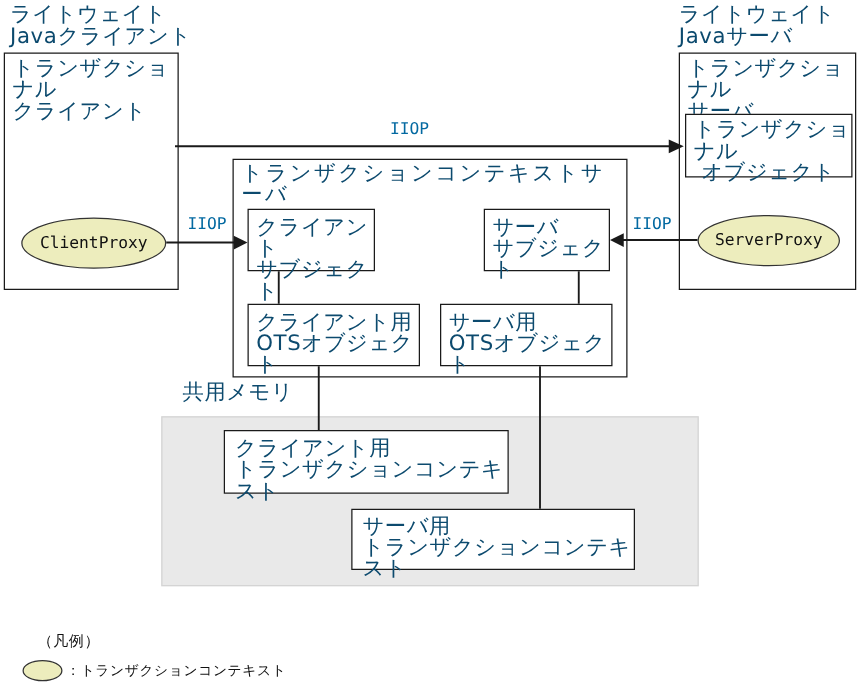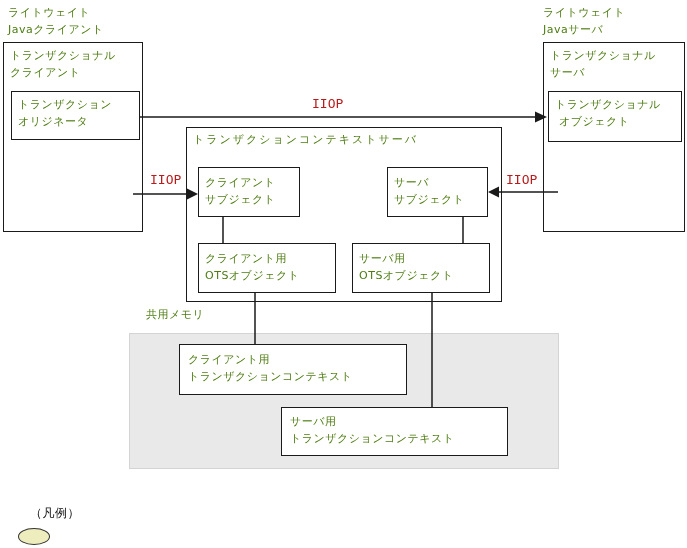--- a/index.html
+++ b/index.html
@@ -4,31 +4,31 @@
 <style>
   :root{
     --line:#1a1a1a;
     --proxy-fill:#ededbd;
     --shared-memory-fill:#e9e9e9;
   }
   html,body{margin:0;padding:0;background:#fff;}
   body{font-family:"DejaVu Sans","Liberation Sans",sans-serif;color:#111;}
   .canvas{position:relative;width:687px;height:548px;background:#fff;overflow:hidden;}
   .abs{position:absolute;}
-  .txt{font-size:11px;line-height:17px;letter-spacing:0.5px;white-space:pre-wrap;color:#4d7c0f;}
+  .txt{font-size:17px;line-height:17px;letter-spacing:0.5px;white-space:pre-wrap;color:#0c4a6e;}
   .box{position:absolute;background:#fff;border:1.5px solid var(--line);box-sizing:border-box;z-index:3;}
   .box .txt{position:absolute;left:6px;top:4px;}
   .grayzone{position:absolute;left:129px;top:333px;width:430px;height:136px;
             background:var(--shared-memory-fill);border:1px solid #d4d4d4;box-sizing:border-box;z-index:1;}
   .ellipse{position:absolute;background:var(--proxy-fill);border:1.4px solid #333;border-radius:50%;
            box-sizing:border-box;display:flex;align-items:center;justify-content:center;z-index:3;}
   .mono{font-family:"DejaVu Sans Mono","Liberation Mono",monospace;font-size:13px;letter-spacing:0;}
   .hostlbl{z-index:3;}
   .iiop{position:absolute;font-family:"DejaVu Sans Mono","Liberation Mono",monospace;
-        font-size:13px;color:#b91c1c;z-index:4;letter-spacing:0;}
+        font-size:13px;color:#0369a1;z-index:4;letter-spacing:0;}
   svg.wires{position:absolute;left:0;top:0;z-index:4;pointer-events:none;}
   .cline{stroke:var(--line);stroke-width:1.5;}
   .ahead{fill:var(--line);stroke:none;}
   .legend-title{font-size:12px;letter-spacing:0.5px;}
   .legend-entry{font-size:11px;letter-spacing:0.5px;}
 </style>
 </head>
 <body>
 
 <div class="canvas">
@@ -36,36 +36,38 @@
   <div class="abs txt hostlbl" style="left:8px;top:4px;">ライトウェイト
 Javaクライアント</div>
   <div class="abs txt hostlbl" style="left:543px;top:4px;">ライトウェイト
 Javaサーバ</div>
 
   <div class="box" style="left:3px;top:42px;width:140px;height:190px;">
     <div class="txt">トランザクショナル
 クライアント</div>
   </div>
 
-  <div class="box" style="left:11px;top:91px;width:129px;height:49px;">
-    <div class="txt">トランザクション
-オリジネータ</div>
+
+  <div class="ellipse" style="left:17px;top:174px;width:116px;height:41px;">
+    <span class="mono">ClientProxy</span>
   </div>
-
 
   <div class="box" style="left:543px;top:42px;width:142px;height:190px;">
     <div class="txt">トランザクショナル
 サーバ</div>
   </div>
 
   <div class="box" style="left:548px;top:91px;width:134px;height:51px;">
     <div class="txt">トランザクショナル
  オブジェクト</div>
   </div>
 
+  <div class="ellipse" style="left:558px;top:172px;width:114px;height:41px;">
+    <span class="mono">ServerProxy</span>
+  </div>
 
   <div class="box" style="left:186px;top:127px;width:316px;height:175px;">
     <div class="txt" style="top:3px;letter-spacing:2px;">トランザクションコンテキストサーバ</div>
   </div>
   <div class="box" style="left:198px;top:167px;width:102px;height:50px;">
     <div class="txt" style="top:6px;">クライアント
 サブジェクト</div>
   </div>
   <div class="box" style="left:387px;top:167px;width:101px;height:50px;">
     <div class="txt" style="top:6px;">サーバ
@@ -103,14 +105,15 @@
     <line class="cline" x1="558" y1="192" x2="498" y2="192"></line>
     <polygon class="ahead" points="488,192 499,186.5 499,197.5"></polygon>
     <line class="cline" x1="223" y1="217" x2="223" y2="243"></line>
     <line class="cline" x1="463" y1="217" x2="463" y2="243"></line>
     <line class="cline" x1="255" y1="293" x2="255" y2="344"></line>
     <line class="cline" x1="432" y1="293" x2="432" y2="407"></line>
   </svg>
 
   <div class="abs legend-title" style="left:9px;top:505px;margin-left:21px;">（凡例）</div>
   <div class="ellipse" style="left:18px;top:528px;width:32px;height:17px;"></div>
+  <div class="abs legend-entry" style="left:53px;top:529px;">：トランザクションコンテキスト</div>
 
 </div>
 
 </body></html>

